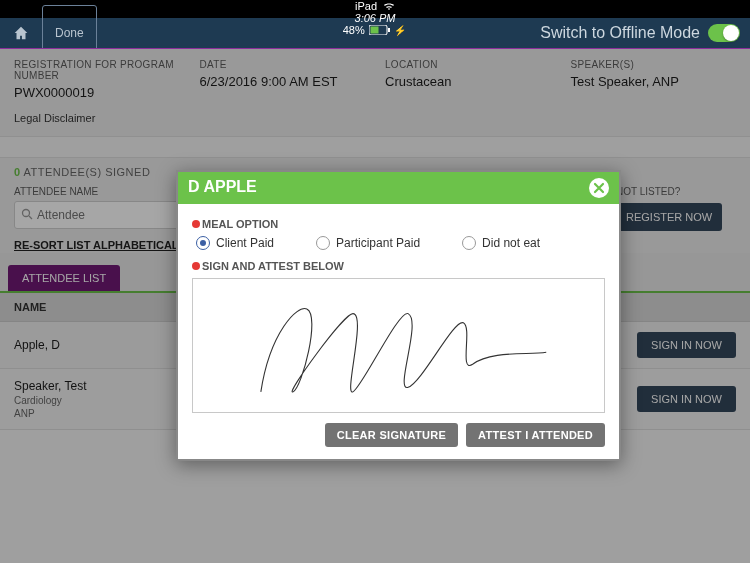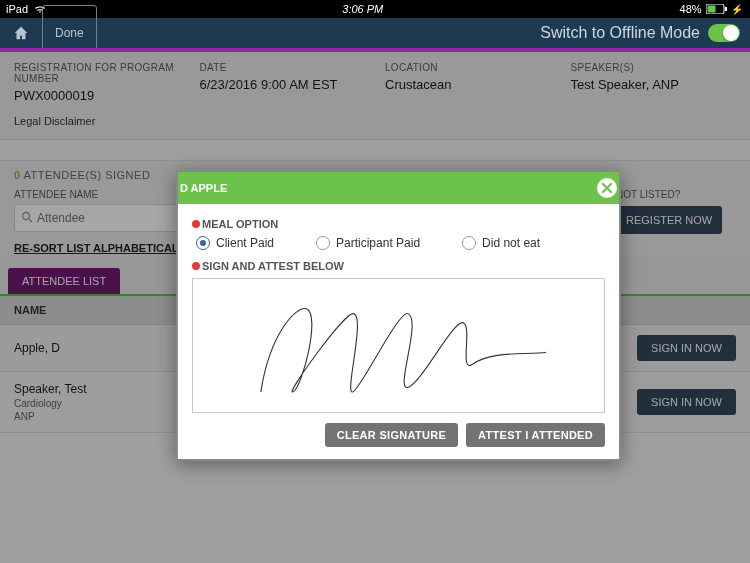--- a/index.html
+++ b/index.html
@@ -1,36 +1,36 @@
 <!DOCTYPE html>
 <html><head>
 <meta charset="utf-8">
 <style>
   * { box-sizing: border-box; margin: 0; padding: 0; font-family: -apple-system, Helvetica, Arial, sans-serif; }
   html, body { width: 750px; height: 563px; overflow: hidden; background: #f0f0f0; }
   .root { position: relative; width: 750px; height: 563px; background: #e9e9e9; }
 
   
-  .status-bar { height: 18px; background: #000; color: #fff; display: flex; align-items: center; font-size: 11px; padding: 0 6px; }
+  .status-bar { height: 18px; background: #000; color: #fff; display: flex; align-items: center; font-size: 11px; padding: 0 6px; flex-direction: column; }
   .status-left { flex: 0 0 auto; display: flex; align-items: center; gap: 6px; }
   .status-center { flex: 1; text-align: center; font-style: italic; }
   .status-right { flex: 0 0 auto; display: flex; align-items: center; gap: 4px; }
   .wifi-icon svg, .battery-icon svg { display: block; }
 
   
   .nav-bar { height: 30px; background: #1e3a52; display: flex; align-items: center; padding: 0 10px; color: #b8c4cf; }
   .home-btn { width: 22px; height: 22px; display: flex; align-items: center; justify-content: center; }
   .done-btn { margin-left: 10px; border: 1px solid #6b8199; color: #b8c4cf; background: transparent; padding: 20px 12px; font-size: 12px; border-radius: 3px; cursor: pointer; }
   .nav-spacer { flex: 1; }
   .offline-label { font-size: 16px; color: #cdd7df; margin-right: 8px; }
   .toggle { width: 32px; height: 18px; background: #6cc24a; border-radius: 9px; position: relative; }
   .toggle-knob { position: absolute; right: 1px; top: 1px; width: 16px; height: 16px; background: #fff; border-radius: 50%; box-shadow: 0 1px 2px rgba(0,0,0,.3); }
 
   
-  .info-panel { background: #ececec; border-top: 4px solid #d946ef; padding: 10px 14px 12px; }
+  .info-panel { background: #ececec; border-top: 1px solid #d946ef; padding: 10px 14px 12px; }
   .info-row { display: flex; gap: 20px; }
   .info-col { flex: 1; }
   .info-label { font-size: 10px; color: #5b5b5b; letter-spacing: .3px; }
   .info-value { font-size: 13px; color: #1c1c1c; margin-top: 4px; font-weight: 500; }
   .legal { font-size: 11px; color: #333; margin-top: 12px; }
 
   
   .band { height: 22px; background: #f4f4f4; border-top: 1px solid #ddd; border-bottom: 1px solid #ddd; }
 
   
@@ -57,21 +57,21 @@
   .signin-btn { background:#33475b; color:#fff; border:none; padding:7px 14px; font-size:11px; border-radius:3px; cursor:pointer;}
   .row.alt { background:#f2f2f2; }
   .footer-space { flex:1; background:#f4f4f4;}
 
   
   .mask { position:absolute; inset:0; background:rgba(0,0,0,.35); }
   .content-wrap { position:absolute; top:48px; left:0; right:0; bottom:0; display:flex; flex-direction:column;}
 
   
   .modal { position:absolute; left:176px; top:170px; width:445px; background:#fff; border:2px solid #888; box-shadow:0 4px 18px rgba(0,0,0,.4);}
-  .modal-head { background:#6cc24a; color:#fff; padding:6px 2px; font-size:11px; font-weight:700; display:flex; align-items:center;}
+  .modal-head { background:#6cc24a; color:#fff; padding:6px 10px; font-size:16px; font-weight:700; display:flex; }
   .modal-head .mh-title{flex:1;}
   .close-btn { width:20px; height:20px; background:#fff; color:#6cc24a; border-radius:50%; display:flex; align-items:center; justify-content:center; font-weight:700; cursor:pointer; font-size:14px; line-height:1;}
   .modal-body { padding:10px 14px 12px; }
   .mlabel { font-size:11px; color:#555; font-weight:600; display:flex; align-items:center; gap:2px; margin-top:4px;}
   .red-dot { width:8px; height:8px; background:#e53935; border-radius:50%; display:inline-block;}
   .radio-row { display:flex; gap:42px; margin:6px 0 10px 4px; align-items:center;}
   .radio-opt { display:flex; align-items:center; gap:6px; font-size:12px; color:#333; cursor:pointer;}
   .radio-circle { width:14px; height:14px; border:1.5px solid #3b5fa4; border-radius:50%; display:flex; align-items:center; justify-content:center;}
   .radio-circle.off { border-color:#999;}
   .radio-dot { width:6px; height:6px; background:#3b5fa4; border-radius:50%;}

